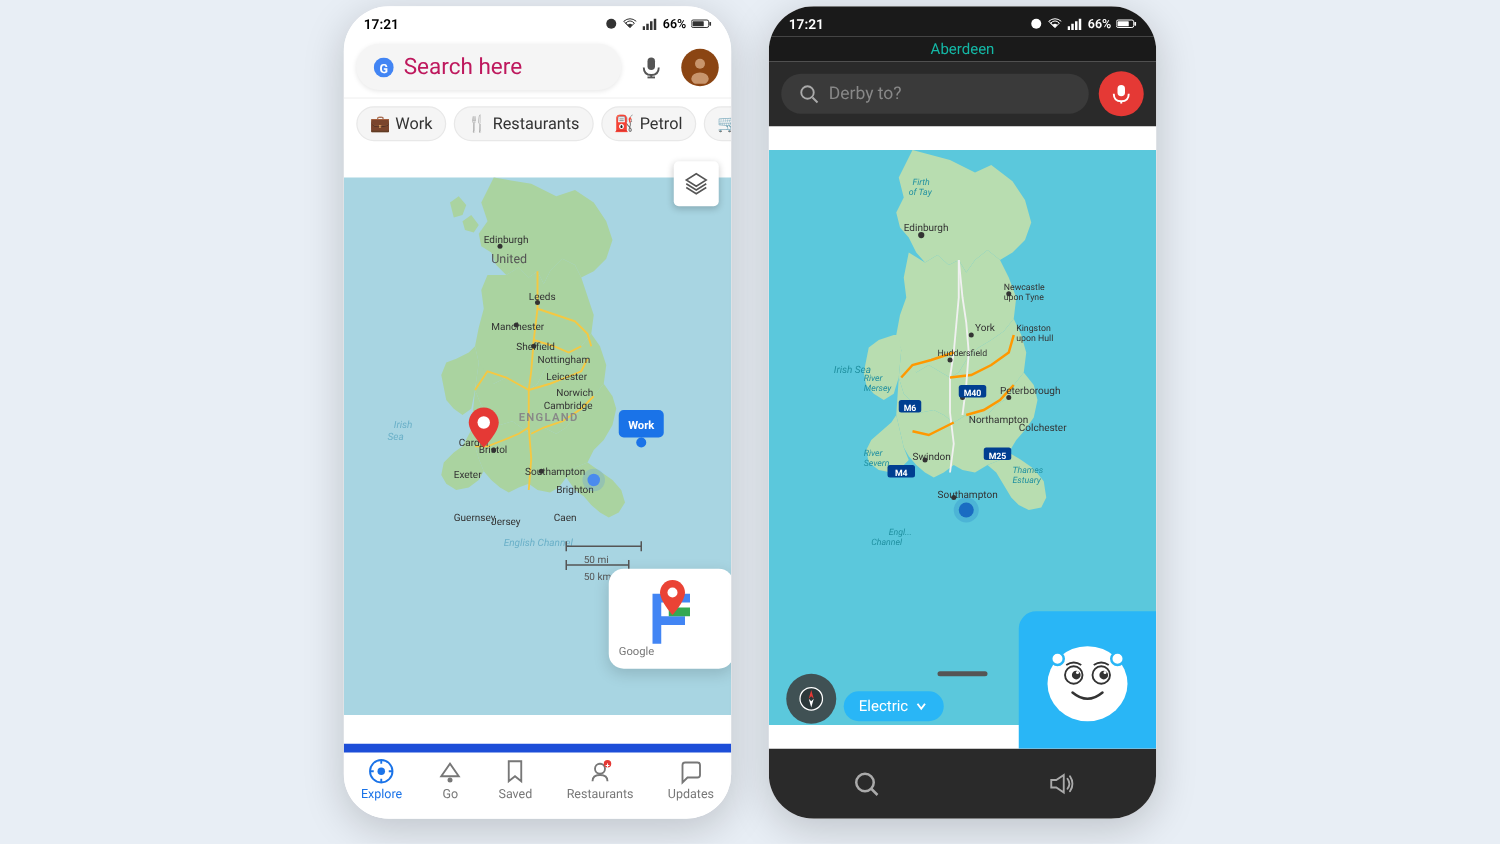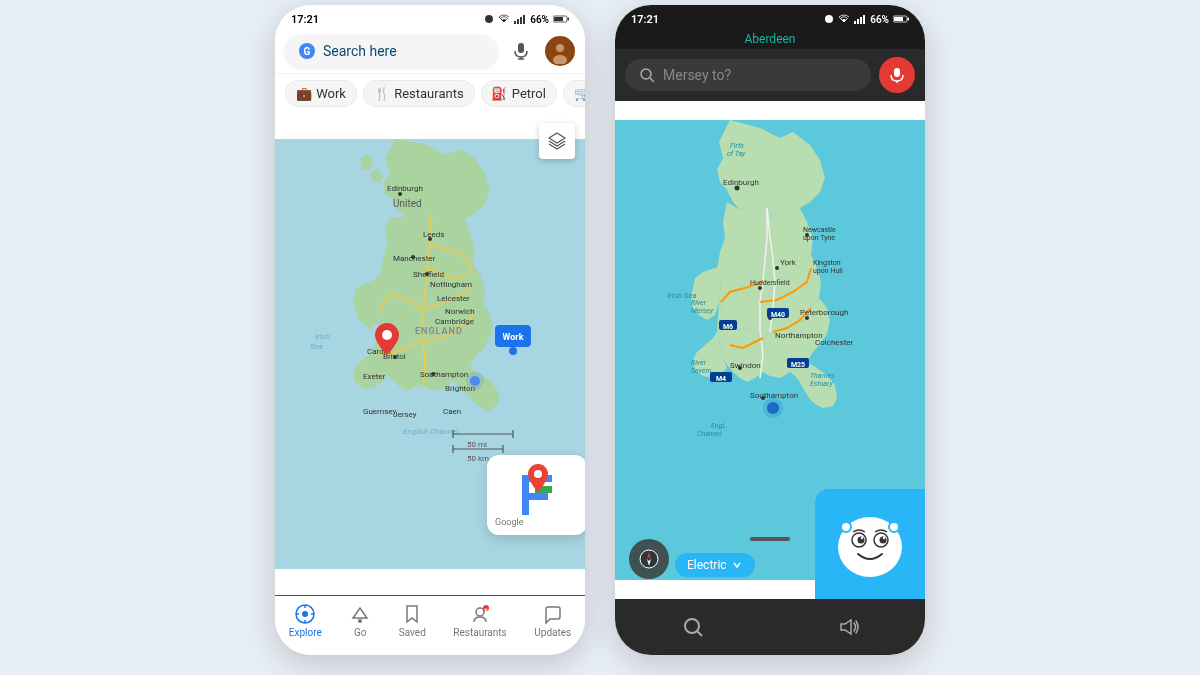--- a/index.html
+++ b/index.html
@@ -170,21 +170,21 @@
       left: 8px;
       font-size: 9px;
       color: #777;
     }
     .bottom-nav-gmaps {
       background: #fff;
       display: flex;
       justify-content: space-around;
       align-items: center;
       padding: 8px 0 18px;
-      border-top: 1px solid #1d4ed8;
+      border-top: 7px solid #1d4ed8;
       flex-shrink: 0;
       height: 60px;
     }
     .nav-item-gmaps {
       display: flex;
       flex-direction: column;
       align-items: center;
       gap: 2px;
       font-size: 10px;
       color: #777;
@@ -375,21 +375,21 @@
       </div>
     </div>
 
     <div class="search-bar-gmaps">
       <div class="search-input-gmaps">
 
         <svg width="16" height="16" viewBox="0 0 16 16">
           <circle cx="8" cy="8" r="8" fill="#4285f4"></circle>
           <text x="8" y="12" text-anchor="middle" fill="white" font-size="10" font-weight="bold">G</text>
         </svg>
-        <span style="color:#0c4a6e;font-size:14px;flex:1">Search here</span>
+        <span style="color:#be185d;font-size:18px;flex:1">Search here</span>
       </div>
       <div class="mic-icon-gmaps">
         <svg width="18" height="18" viewBox="0 0 18 18">
           <rect x="6" y="1" width="6" height="10" rx="3" fill="#555"></rect>
           <path d="M3 9 Q3 15 9 15 Q15 15 15 9" stroke="#555" stroke-width="1.5" fill="none"></path>
           <line x1="9" y1="15" x2="9" y2="17" stroke="#555" stroke-width="1.5"></line>
           <line x1="6" y1="17" x2="12" y2="17" stroke="#555" stroke-width="1.5"></line>
         </svg>
       </div>
       <div class="avatar-gmaps">
@@ -625,21 +625,21 @@
     <div style="background:#1a1a1a; text-align:center; padding:3px; color:#14b8a6; font-size:12px; flex-shrink:0">
       <span>Aberdeen</span>
     </div>
 
     <div class="search-bar-waze">
       <div class="search-input-waze">
         <svg width="16" height="16" viewBox="0 0 16 16">
           <circle cx="7" cy="7" r="5" stroke="#aaa" stroke-width="1.5" fill="none"></circle>
           <line x1="11" y1="11" x2="15" y2="15" stroke="#aaa" stroke-width="1.5"></line>
         </svg>
-        <span style="color:#888;font-size:14px;flex:1">Mersey to?</span>
+        <span style="color:#888;font-size:14px;flex:1">Derby to?</span>
       </div>
       <div class="mic-btn-waze">
         <svg width="16" height="16" viewBox="0 0 16 16">
           <rect x="5" y="1" width="6" height="9" rx="3" fill="white"></rect>
           <path d="M2 8 Q2 14 8 14 Q14 14 14 8" stroke="white" stroke-width="1.5" fill="none"></path>
           <line x1="8" y1="14" x2="8" y2="16" stroke="white" stroke-width="1.5"></line>
         </svg>
       </div>
     </div>
 

